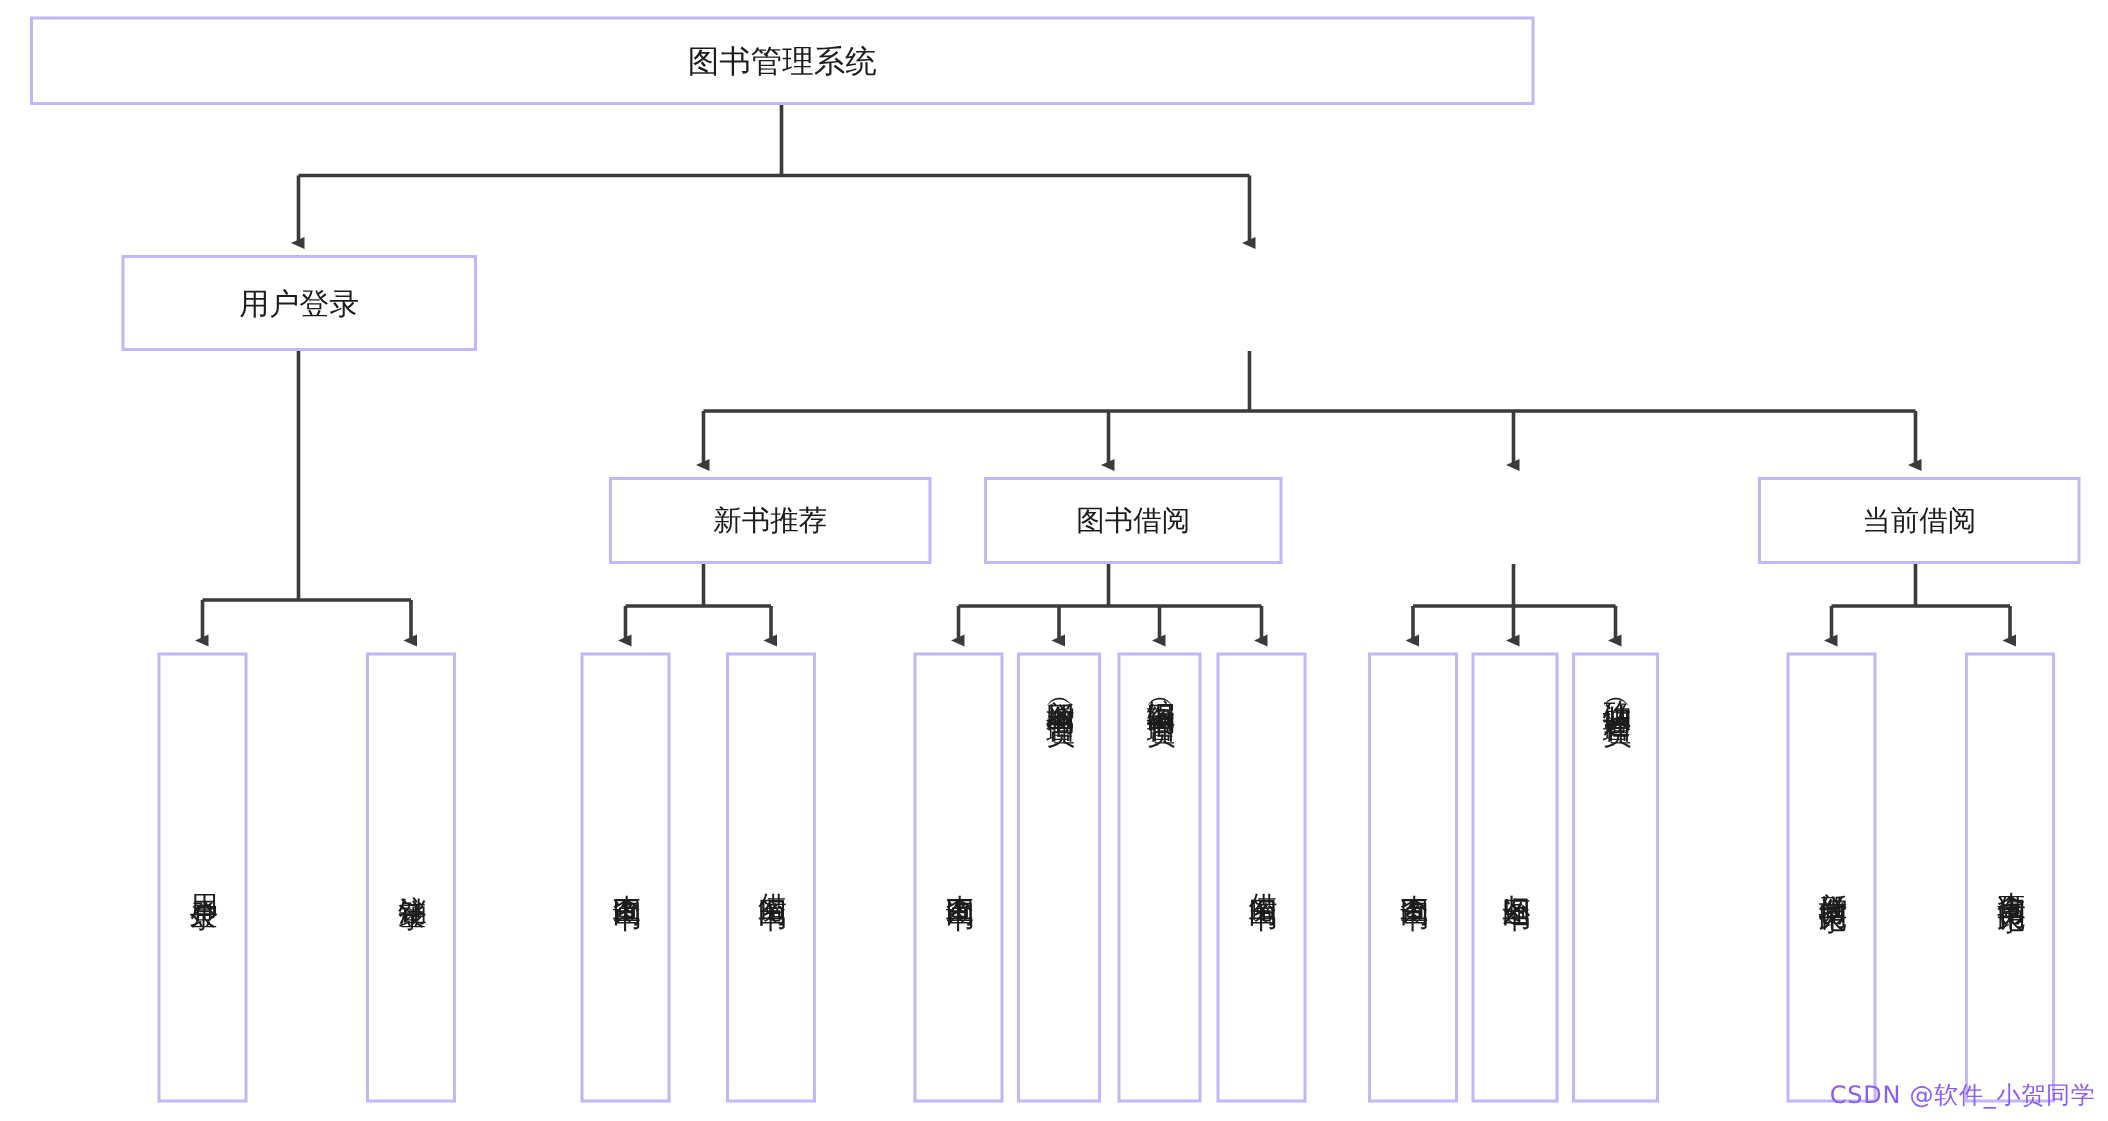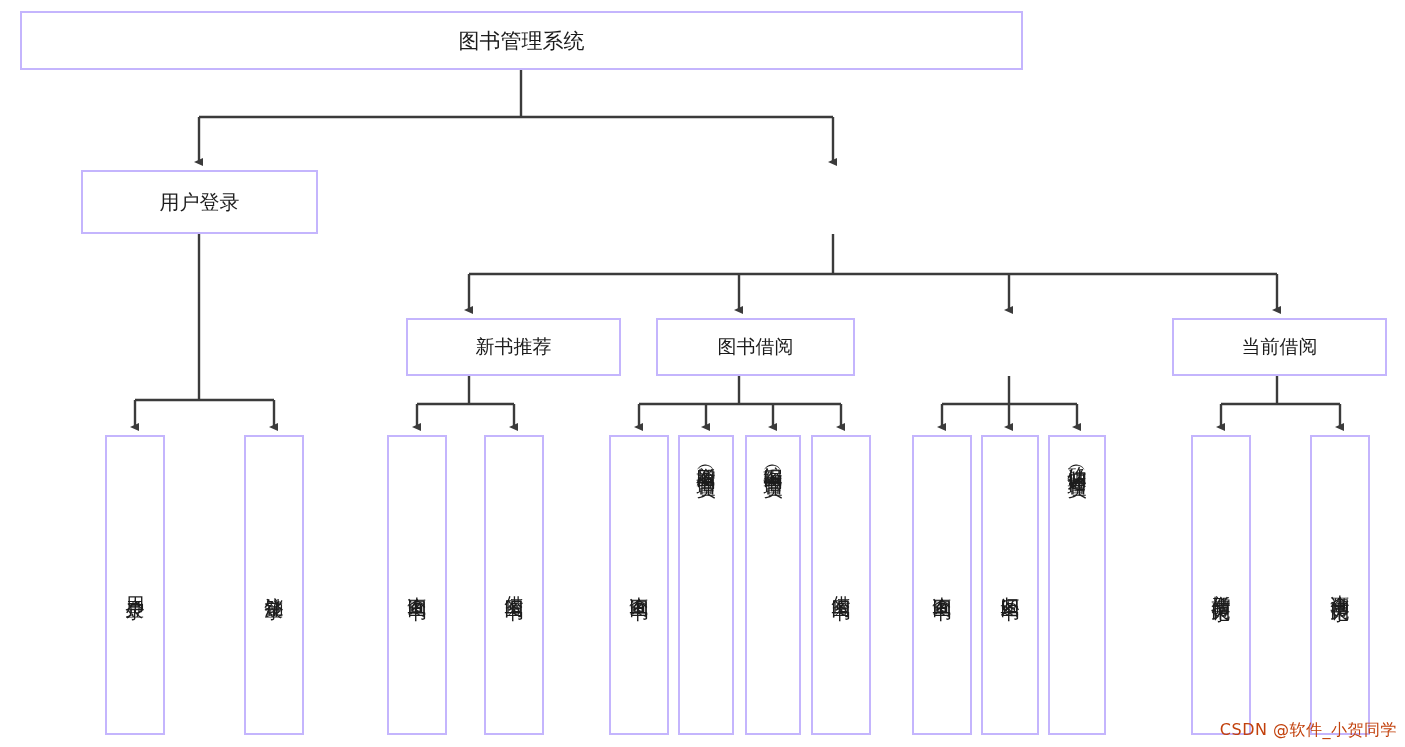--- a/index.html
+++ b/index.html
@@ -59,21 +59,21 @@
   }
   .leaf.center-v {
     align-items: center;
     padding-top: 0;
   }
   #watermark {
     position: absolute;
     right: 8px;
     bottom: 6px;
     font-size: 16px;
-    color: #c2410c;
+    color: #8b5cf6;
     letter-spacing: 0.5px;
     white-space: nowrap;
   }
 </style>
 </head>
 <body>
 
 <div id="canvas">
 
   <svg id="edges" viewBox="0 0 1405 747">

